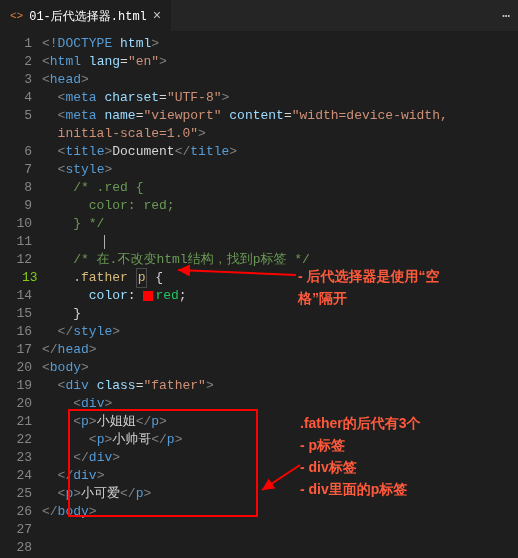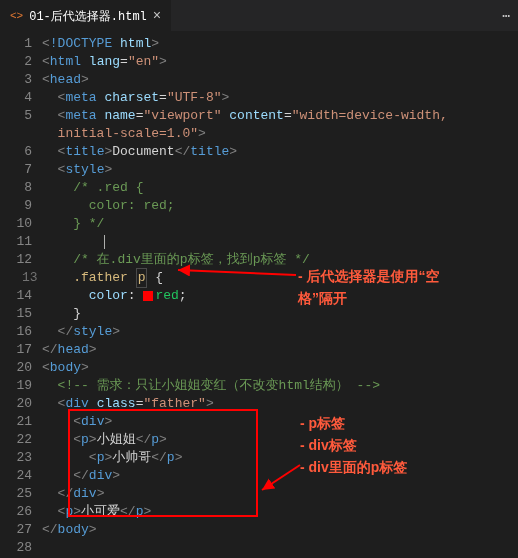--- a/index.html
+++ b/index.html
@@ -45,21 +45,21 @@
     position: relative;
   }
   .gutter {
     width: 42px;
     text-align: right;
     padding: 3px 10px 3px 0;
     color: #858585;
     user-select: none;
   }
   .gutter .ln { height: 18px; line-height: 18px; }
-  .gutter .ln.active { color: #737373; padding-left: 22px; }
+  .gutter .ln.active { color: #84cc16; padding-left: 22px; }
   .code {
     flex: 1;
     padding: 3px 0;
   }
   .line { height: 18px; line-height: 18px; white-space: pre; }
   .tag-bracket { color: #808080; }
   .tag-name { color: #569cd6; }
   .attr-name { color: #9cdcfe; }
   .attr-value { color: #ce9178; }
   .comment { color: #6a9955; }
@@ -172,46 +172,46 @@
     <div class="line"><span class="tag-bracket">&lt;</span><span class="tag-name">head</span><span class="tag-bracket">&gt;</span></div>
     <div class="line">  <span class="tag-bracket">&lt;</span><span class="tag-name">meta</span> <span class="attr-name">charset</span><span class="punc">=</span><span class="attr-value">"UTF-8"</span><span class="tag-bracket">&gt;</span></div>
     <div class="line">  <span class="tag-bracket">&lt;</span><span class="tag-name">meta</span> <span class="attr-name">name</span><span class="punc">=</span><span class="attr-value">"viewport"</span> <span class="attr-name">content</span><span class="punc">=</span><span class="attr-value">"width=device-width, </span></div>
     <div class="line">  <span class="attr-value">initial-scale=1.0"</span><span class="tag-bracket">&gt;</span></div>
     <div class="line">  <span class="tag-bracket">&lt;</span><span class="tag-name">title</span><span class="tag-bracket">&gt;</span><span class="text">Document</span><span class="tag-bracket">&lt;/</span><span class="tag-name">title</span><span class="tag-bracket">&gt;</span></div>
     <div class="line">  <span class="tag-bracket">&lt;</span><span class="tag-name">style</span><span class="tag-bracket">&gt;</span></div>
     <div class="line">    <span class="comment">/* .red {</span></div>
     <div class="line">    <span class="comment">  color: red;</span></div>
     <div class="line">    <span class="comment">} */</span></div>
     <div class="line cursor-line">        <span class="blink-cursor"></span></div>
-    <div class="line">    <span class="comment">/* 在.div里面的p标签，找到p标签 */</span></div>
+    <div class="line">    <span class="comment">/* 在.不改变html结构，找到p标签 */</span></div>
     <div class="line">    <span class="selector">.father</span> <span class="sel-box"><span class="selector">p</span></span> <span class="brace">{</span></div>
     <div class="line">      <span class="prop">color</span><span class="punc">: </span><span class="color-swatch"></span><span class="value">red</span><span class="punc">;</span></div>
     <div class="line">    <span class="brace">}</span></div>
     <div class="line">  <span class="tag-bracket">&lt;/</span><span class="tag-name">style</span><span class="tag-bracket">&gt;</span></div>
     <div class="line"><span class="tag-bracket">&lt;/</span><span class="tag-name">head</span><span class="tag-bracket">&gt;</span></div>
     <div class="line"><span class="tag-bracket">&lt;</span><span class="tag-name">body</span><span class="tag-bracket">&gt;</span></div>
-    <div class="line">  <span class="comment">&lt;!-- 需求：只让小姐姐变红（不改变html结构） --&gt;</span></div>
     <div class="line">  <span class="tag-bracket">&lt;</span><span class="tag-name">div</span> <span class="attr-name">class</span><span class="punc">=</span><span class="attr-value">"father"</span><span class="tag-bracket">&gt;</span></div>
     <div class="line">    <span class="tag-bracket">&lt;</span><span class="tag-name">div</span><span class="tag-bracket">&gt;</span></div>
     <div class="line">    <span class="tag-bracket">&lt;</span><span class="tag-name">p</span><span class="tag-bracket">&gt;</span><span class="text">小姐姐</span><span class="tag-bracket">&lt;/</span><span class="tag-name">p</span><span class="tag-bracket">&gt;</span></div>
     <div class="line">      <span class="tag-bracket">&lt;</span><span class="tag-name">p</span><span class="tag-bracket">&gt;</span><span class="text">小帅哥</span><span class="tag-bracket">&lt;/</span><span class="tag-name">p</span><span class="tag-bracket">&gt;</span></div>
     <div class="line">    <span class="tag-bracket">&lt;/</span><span class="tag-name">div</span><span class="tag-bracket">&gt;</span></div>
     <div class="line">  <span class="tag-bracket">&lt;/</span><span class="tag-name">div</span><span class="tag-bracket">&gt;</span></div>
     <div class="line">  <span class="tag-bracket">&lt;</span><span class="tag-name">p</span><span class="tag-bracket">&gt;</span><span class="text">小可爱</span><span class="tag-bracket">&lt;/</span><span class="tag-name">p</span><span class="tag-bracket">&gt;</span></div>
     <div class="line"><span class="tag-bracket">&lt;/</span><span class="tag-name">body</span><span class="tag-bracket">&gt;</span></div>
     <div class="line"></div>
   </div>
 </div>
 
 <div class="anno anno1">
   <div>- 后代选择器是使用“空</div>
   <div>格”隔开</div>
 </div>
 
 <div class="anno anno2">
+  <div>.father的后代有3个</div>
   <div>- p标签</div>
   <div>- div标签</div>
   <div>- div里面的p标签</div>
 </div>
 
 <div class="redbox"></div>
 
 <svg class="overlay">
   <defs>
     <marker id="arrowhead" markerWidth="8" markerHeight="8" refX="6" refY="3" orient="auto">

